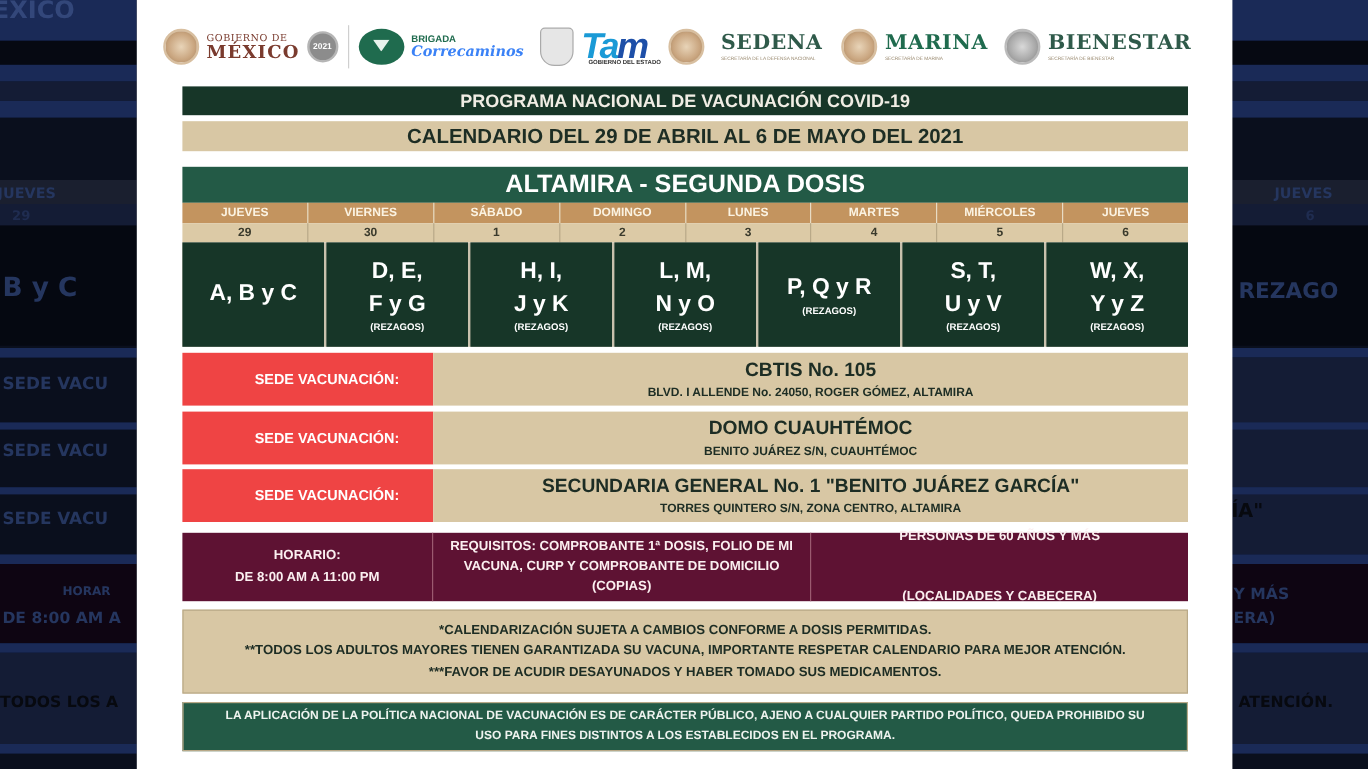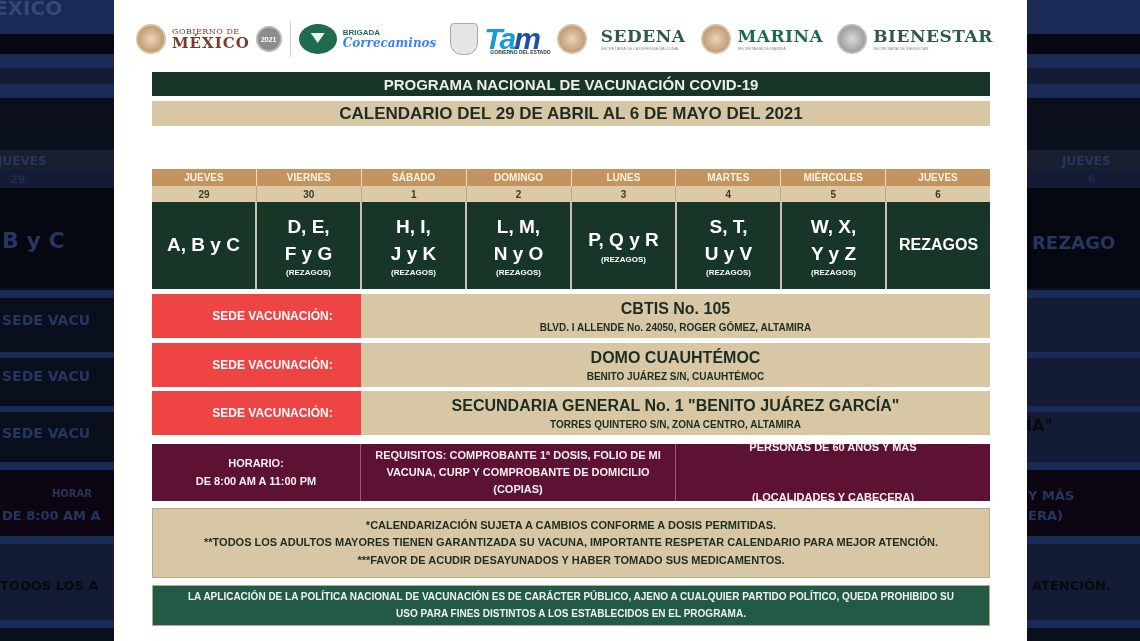--- a/index.html
+++ b/index.html
@@ -233,20 +233,21 @@
       <div class="seal grey"></div>
       <div class="logo-text-block">
         <span class="sec-name bien">BIENESTAR</span>
         <span class="sec-sub">SECRETARÍA DE BIENESTAR</span>
       </div>
     </div>
   </div>
 
   <div class="bar bar-program">PROGRAMA NACIONAL DE VACUNACIÓN COVID-19</div>
   <div class="bar bar-calendar">CALENDARIO DEL 29 DE ABRIL AL 6 DE MAYO DEL 2021</div>
+  <div class="bar bar-title">ALTAMIRA - SEGUNDA DOSIS</div>
 
   <div class="days-row">
     <div class="day-cell">JUEVES</div>
     <div class="day-cell">VIERNES</div>
     <div class="day-cell">SÁBADO</div>
     <div class="day-cell">DOMINGO</div>
     <div class="day-cell">LUNES</div>
     <div class="day-cell">MARTES</div>
     <div class="day-cell">MIÉRCOLES</div>
     <div class="day-cell">JUEVES</div>
@@ -289,23 +290,20 @@
     <div class="group-cell">
       <span class="group-letters">S, T,
 U y V</span>
       <span class="group-note">(REZAGOS)</span>
     </div>
     <div class="group-cell">
       <span class="group-letters">W, X,
 Y y Z</span>
       <span class="group-note">(REZAGOS)</span>
     </div>
-    <div class="group-cell">
-      <span class="group-letters" style="font-size:16px;">REZAGOS</span>
-    </div>
   </div>
 
   <div class="sede-row sede1">
     <div class="sede-label">SEDE VACUNACIÓN:</div>
     <div class="sede-info">
       <span class="sede-name">CBTIS No. 105</span>
       <span class="sede-addr">BLVD. I ALLENDE No. 24050, ROGER GÓMEZ, ALTAMIRA</span>
     </div>
   </div>
   <div class="sede-row sede2">

